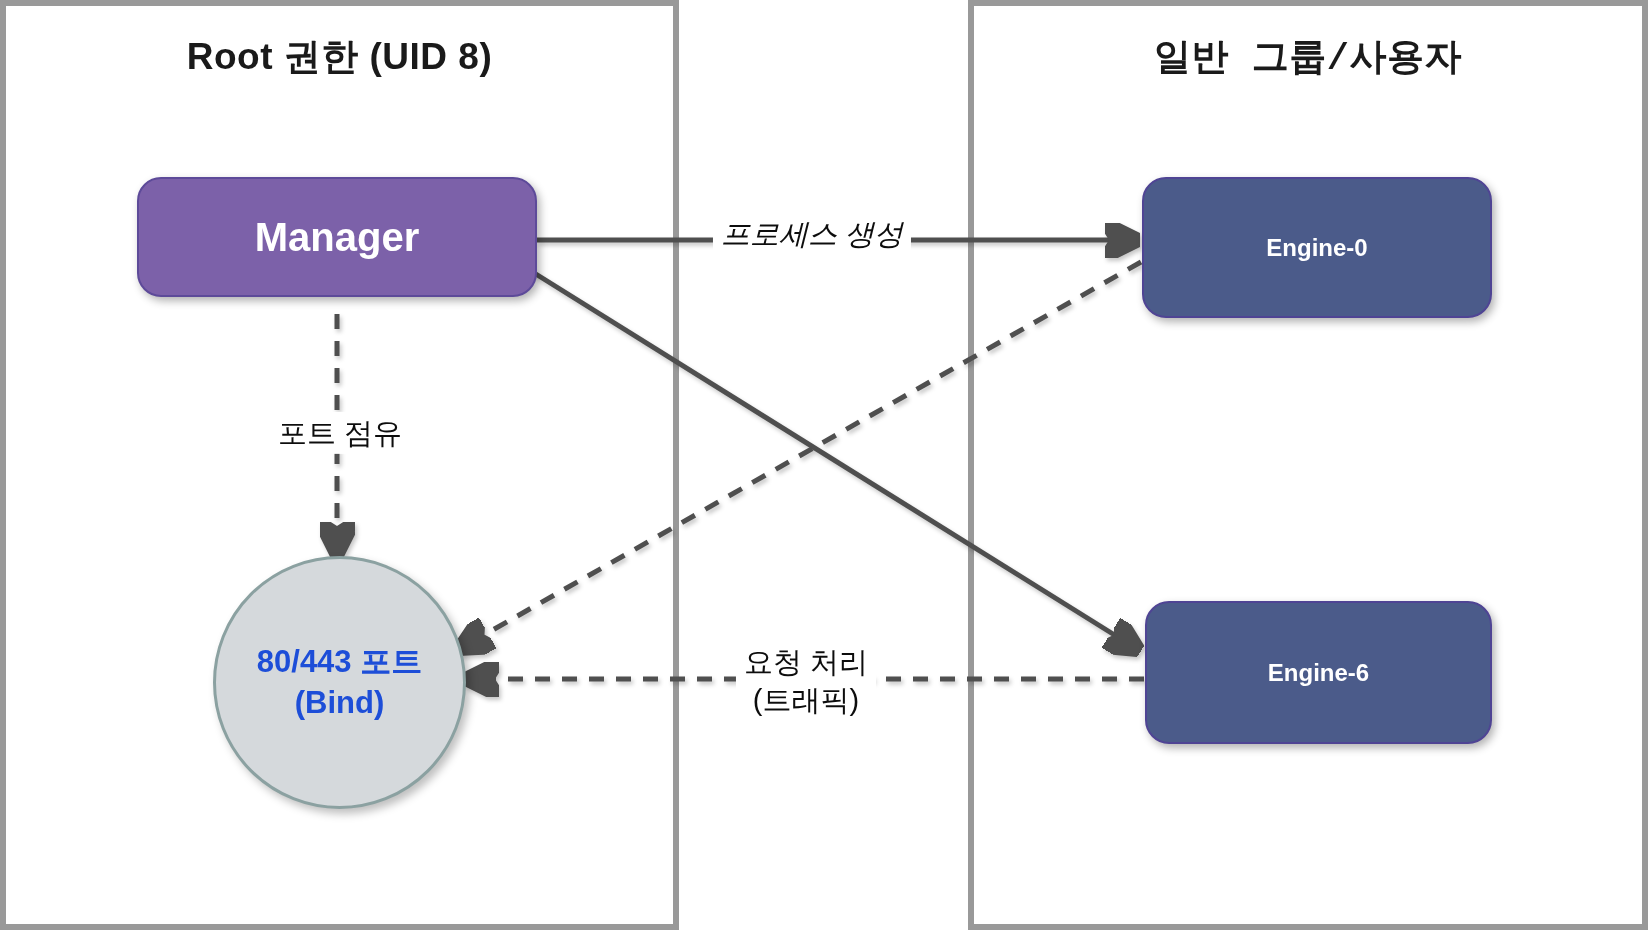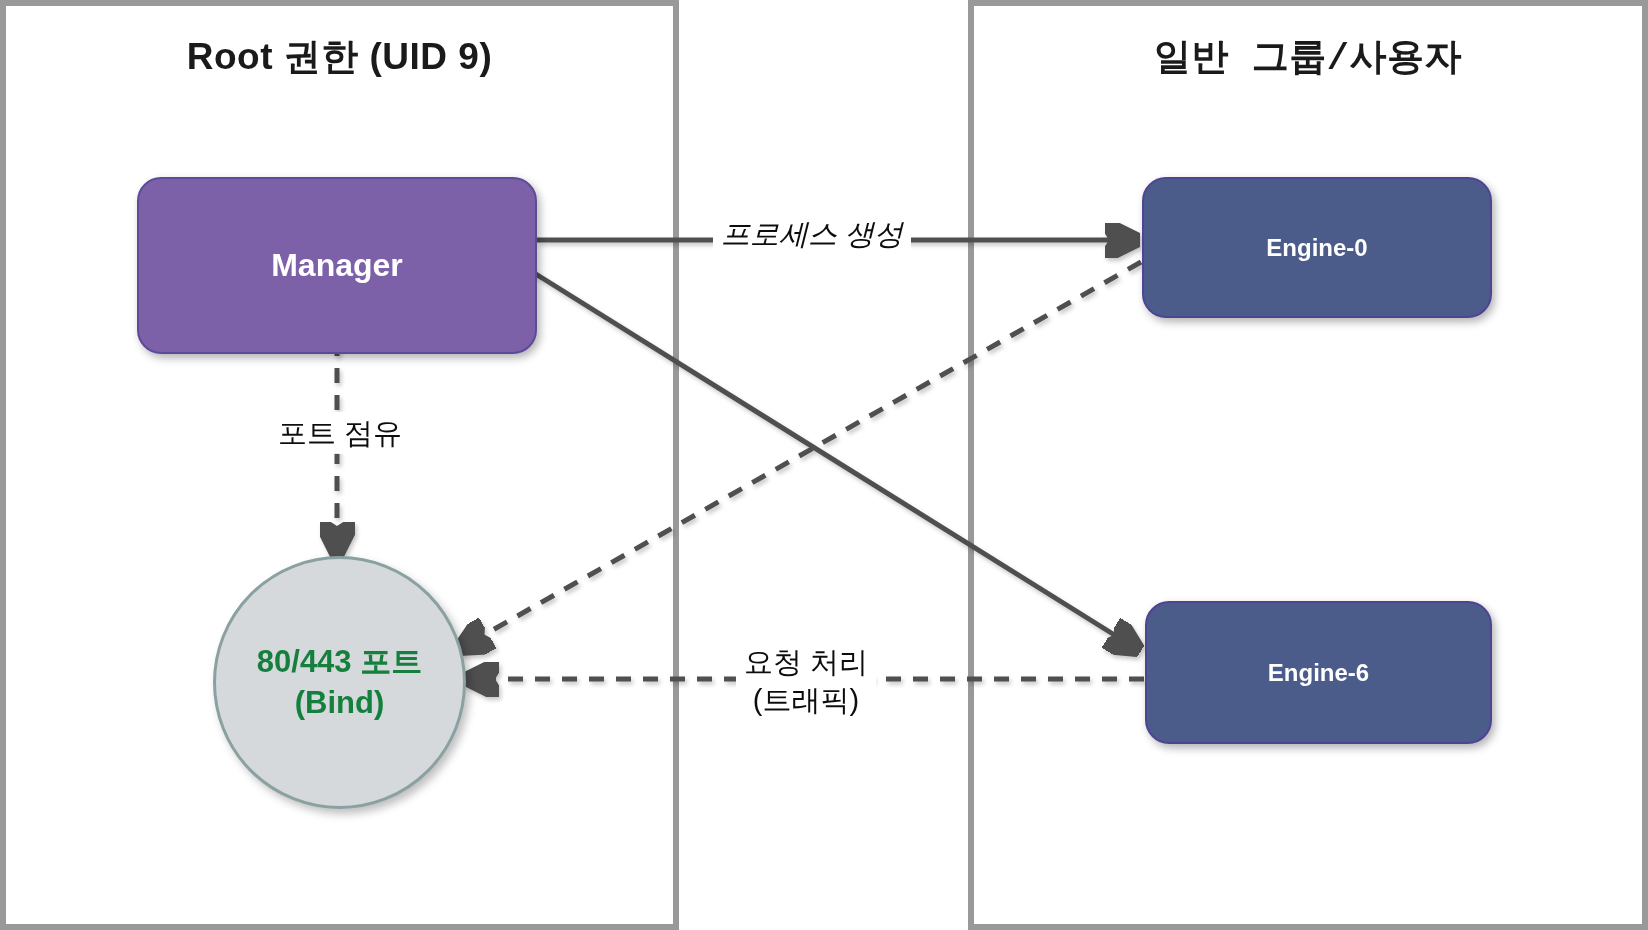--- a/index.html
+++ b/index.html
@@ -27,54 +27,54 @@
   }
   #edges path{fill:none;stroke:#4f4f4f;stroke-width:5;}
   #edges path.dashed{stroke-dasharray:15 12;}
   
   .node{
     position:absolute;z-index:4;display:flex;align-items:center;justify-content:center;
     color:#ffffff;font-weight:700;border-radius:24px;box-sizing:border-box;
     box-shadow:3px 4px 8px rgba(0,0,0,0.30);
   }
   .node.manager{
-    left:137px;top:177px;width:400px;height:177px;
-    background:#7c61a9;border:2px solid #5d4a99;font-size:32px;
+    left:137px;top:177px;width:400px;height:120px;
+    background:#7c61a9;border:2px solid #5d4a99;font-size:40px;
   }
   .node.engine{
     background:#4b5b8a;border:2px solid #4f4494;font-size:24px;
   }
   #engine0{left:1142px;top:177px;width:350px;height:141px;}
   #engine1{left:1145px;top:601px;width:347px;height:143px;}
   .port-circle{
     position:absolute;left:213px;top:556px;width:253px;height:253px;z-index:4;
     background:#d5d9dc;border:3px solid #8ba1a1;border-radius:50%;
     box-sizing:border-box;display:flex;flex-direction:column;
     align-items:center;justify-content:center;
-    font-size:31px;font-weight:700;color:#15803d;line-height:1.3;
+    font-size:31px;font-weight:700;color:#1d4ed8;line-height:1.3;
     box-shadow:4px 5px 9px rgba(0,0,0,0.25);
   }
   
   .edge-label{
     position:absolute;z-index:5;transform:translate(-50%,-50%);
     background:#ffffff;padding:2px 8px;text-align:center;
     font-size:29px;font-weight:400;color:#0d0d0d;line-height:1.32;
     white-space:nowrap;
   }
   #lbl-spawn{left:812px;top:234px;font-style:italic;}
   #lbl-port{left:340px;top:433px;}
   #lbl-traffic{left:806px;top:681px;}
 </style>
 </head>
 <body>
 
 <div id="stage">
 
   <div class="region left">
-    <div class="region-title">Root 권한 (UID 9)</div>
+    <div class="region-title">Root 권한 (UID 8)</div>
   </div>
 
   <div class="region right">
     <div class="region-title">일반 그룹/사용자</div>
   </div>
 
   <svg id="edges" viewBox="0 0 1648 930" xmlns="http://www.w3.org/2000/svg">
     <defs>
       <marker id="arrow" viewBox="0 0 12 12" refX="10.5" refY="6" markerWidth="7" markerHeight="7" orient="auto">
         <path d="M1,1 L11,6 L1,11 L4.2,6 Z" fill="#4f4f4f"></path>

